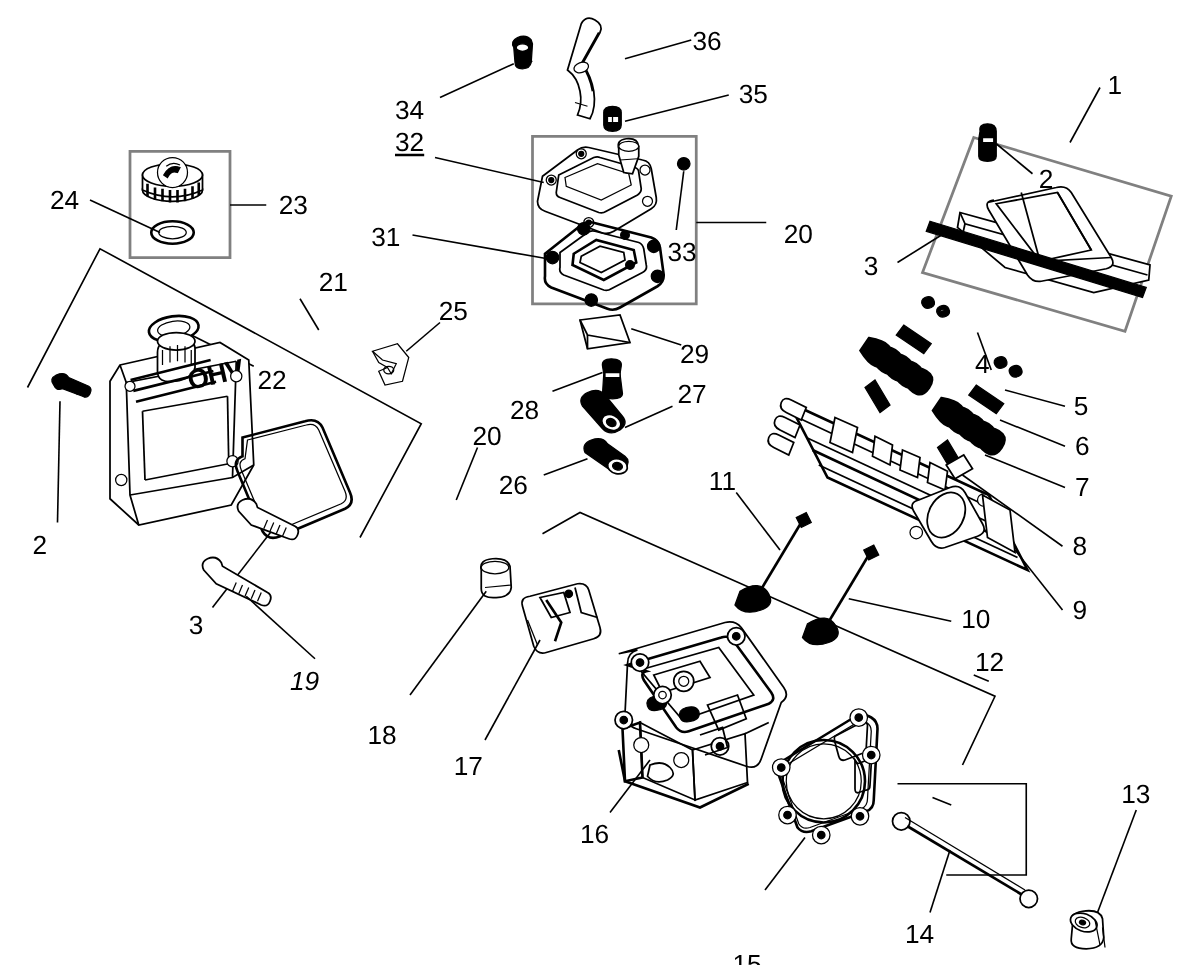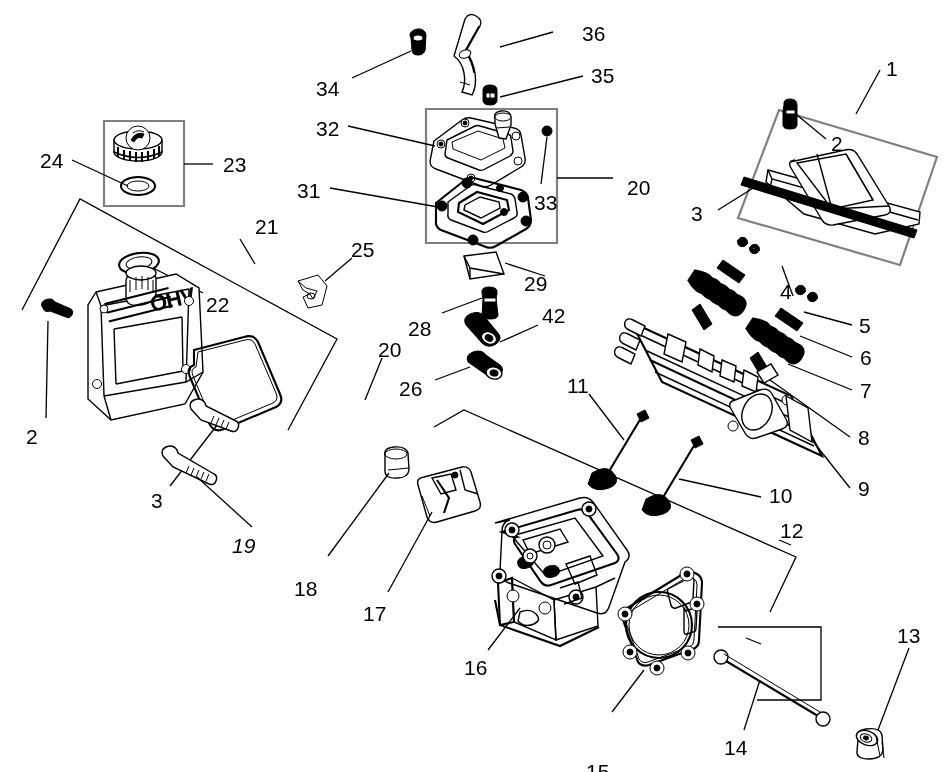--- a/index.html
+++ b/index.html
@@ -482,26 +482,26 @@
 <span class="callout" style="left:363px;top:603px;">17</span>
 <span class="callout" style="left:294px;top:578px;">18</span>
 <span class="callout" style="left:232px;top:535px;font-style:italic;">19</span>
 <span class="callout" style="left:378px;top:339px;">20</span>
 <span class="callout" style="left:255px;top:216px;">21</span>
 <span class="callout" style="left:206px;top:294px;">22</span>
 <span class="callout" style="left:223px;top:154px;">23</span>
 <span class="callout" style="left:40px;top:150px;">24</span>
 <span class="callout" style="left:351px;top:239px;">25</span>
 <span class="callout" style="left:399px;top:378px;">26</span>
-<span class="callout" style="left:542px;top:305px;">42</span>
+<span class="callout" style="left:542px;top:305px;">27</span>
 <span class="callout" style="left:408px;top:318px;">28</span>
-<span class="callout" style="left:524px;top:273px;text-align:center;">29</span>
+<span class="callout" style="left:544px;top:273px;text-align:center;">29</span>
 <span class="callout" style="left:627px;top:177px;">20</span>
 <span class="callout" style="left:297px;top:180px;">31</span>
-<span class="callout" style="left:316px;top:118px;">32</span>
+<span class="callout" style="left:316px;top:104px;text-decoration:underline;">32</span>
 <span class="callout" style="left:534px;top:192px;">33</span>
 <span class="callout" style="left:316px;top:78px;">34</span>
 <span class="callout" style="left:591px;top:65px;">35</span>
-<span class="callout" style="left:582px;top:23px;">36</span>
+<span class="callout" style="left:554px;top:23px;">36</span>
 <span class="callout" style="left:26px;top:426px;">2</span>
 <span class="callout" style="left:151px;top:490px;">3</span>
 
 </div>
 
 </body></html>

